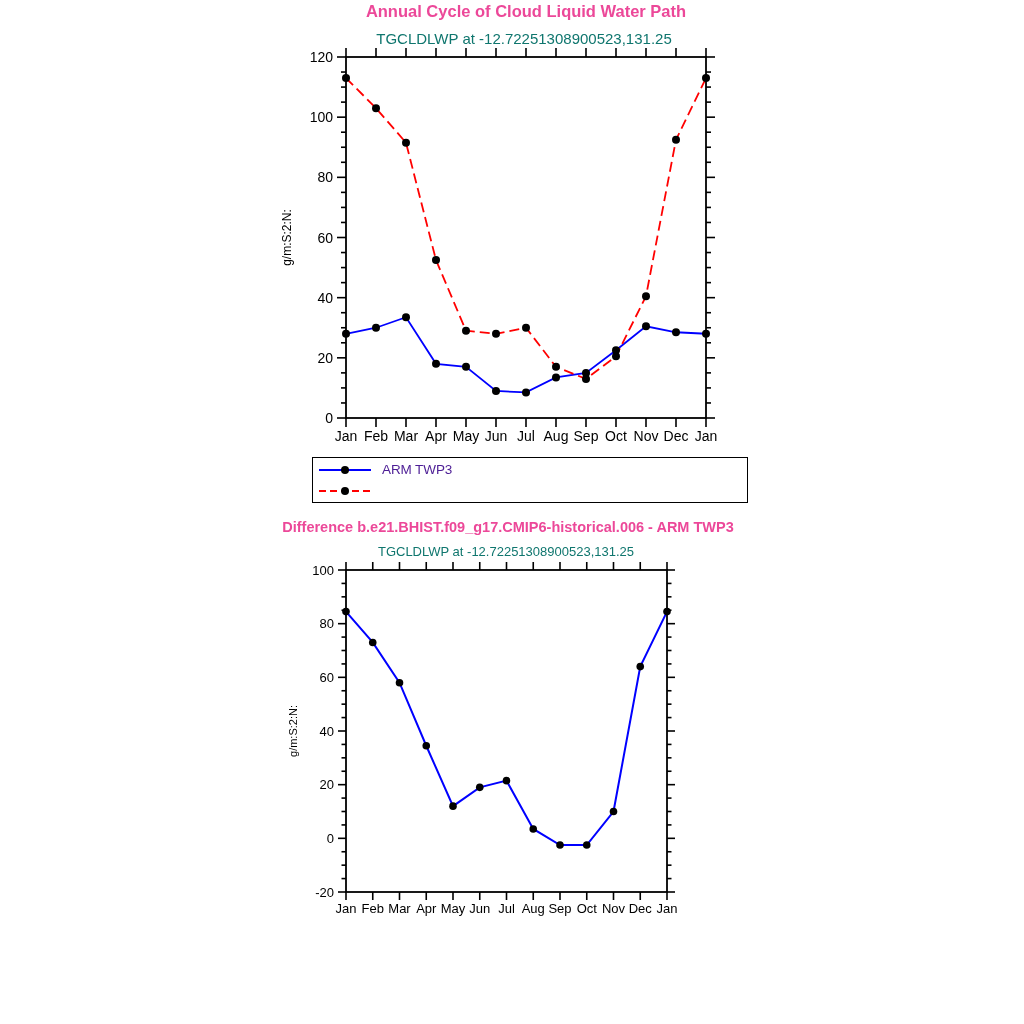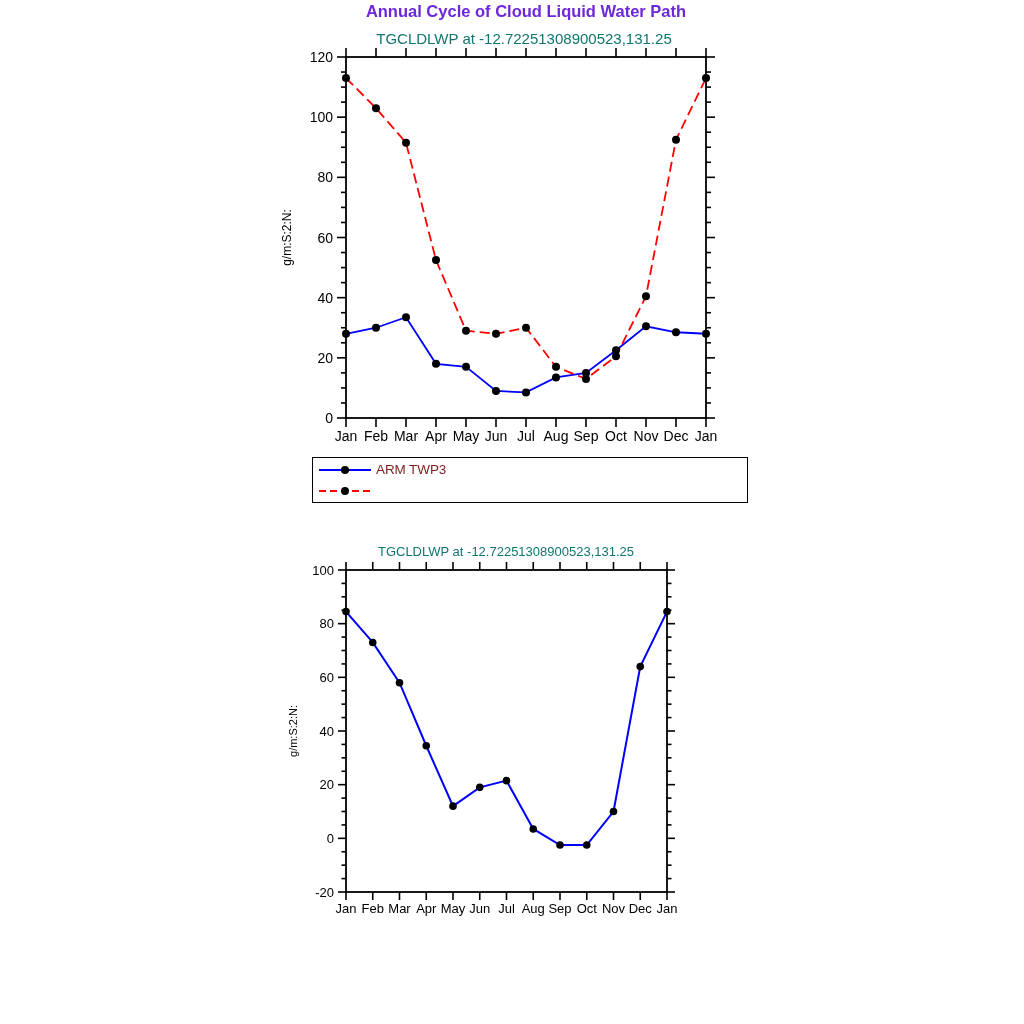--- a/index.html
+++ b/index.html
@@ -11,21 +11,21 @@
   #canvas {
     position: relative;
     width: 1024px; height: 1024px;
     background: #ffffff;
     overflow: hidden;
   }
   .chart-title {
     position: absolute;
     text-align: center;
     font-weight: bold;
-    color: #6d28d9;
+    color: #ec4899;
     white-space: nowrap;
   }
   .chart-subtitle {
     position: absolute;
     text-align: center;
     color: #0f766e;
     white-space: nowrap;
   }
   #top-title      { top: 2px;   left: 126px; width: 800px; font-size: 16.5px; }
   #top-subtitle   { top: 30px;  left: 124px; width: 800px; font-size: 15px; }
@@ -52,34 +52,35 @@
     padding-left: 5px;
   }
   .legend-row {
     display: flex;
     align-items: center;
     height: 21px;
   }
   .legend-swatch { flex: 0 0 auto; }
   .legend-label {
     font-size: 13.5px;
-    color: #7f1d1d;
+    color: #4c1d95;
     white-space: nowrap;
     letter-spacing: -0.1px;
-    margin-left: 4px;
+    margin-left: 10px;
   }
 </style>
 </head>
 <body>
 
 <div id="canvas">
 
   <div id="top-title" class="chart-title">Annual Cycle of Cloud Liquid Water Path</div>
   <div id="top-subtitle" class="chart-subtitle">TGCLDLWP at -12.72251308900523,131.25</div>
 
+  <div id="bottom-title" class="chart-title">Difference b.e21.BHIST.f09_g17.CMIP6-historical.006 - ARM TWP3</div>
   <div id="bottom-subtitle" class="chart-subtitle">TGCLDLWP at -12.72251308900523,131.25</div>
 
   <svg id="plot-overlay" viewBox="0 0 1024 1024" xmlns="http://www.w3.org/2000/svg">
     <g id="plot0">
         <rect x="346" y="57" width="360" height="361" fill="none" stroke="#000000" stroke-width="1.8"></rect>
         <line x1="346" x2="337" y1="418" y2="418" stroke="#000000" stroke-width="1.6"></line>
         <line x1="706" x2="715" y1="418" y2="418" stroke="#000000" stroke-width="1.6"></line>
         <text x="333" y="423.04" text-anchor="end" font-size="14">0</text>
         <line x1="346" x2="341" y1="402.9583333333333" y2="402.9583333333333" stroke="#000000" stroke-width="1.6"></line>
         <line x1="706" x2="711" y1="402.9583333333333" y2="402.9583333333333" stroke="#000000" stroke-width="1.6"></line>

